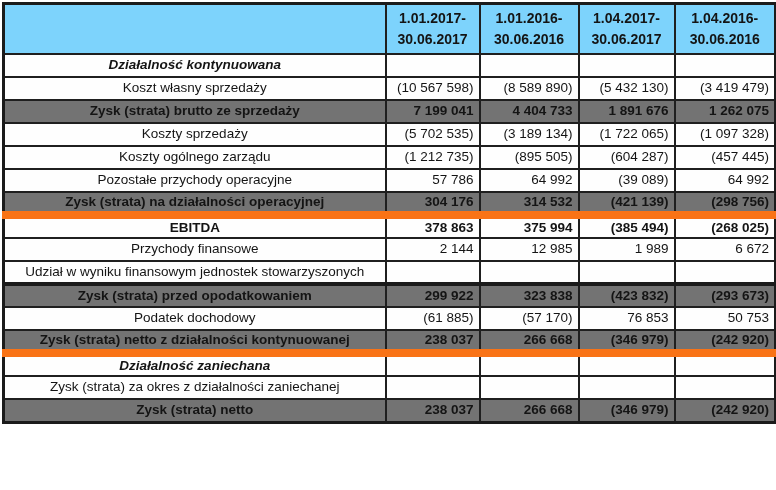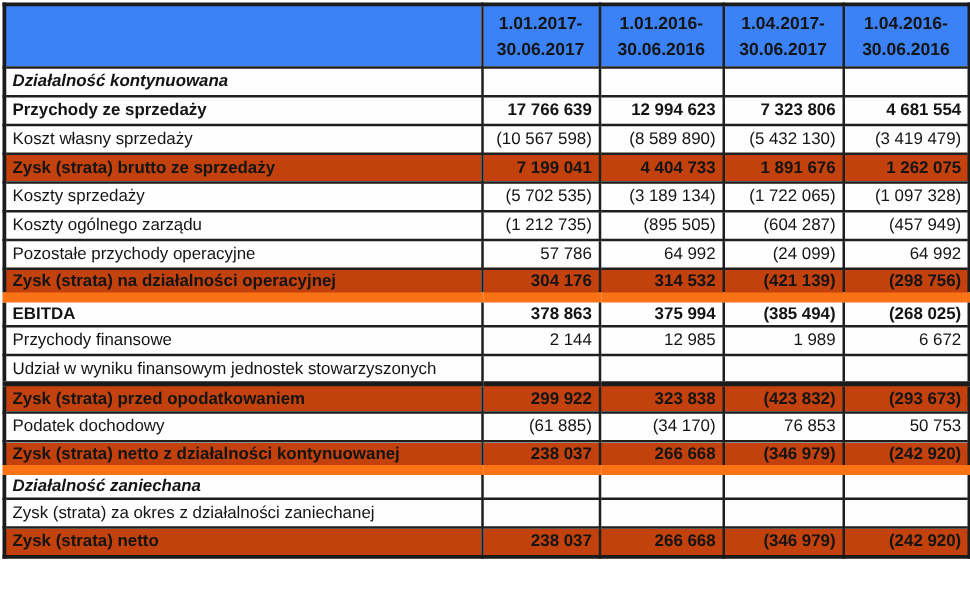--- a/index.html
+++ b/index.html
@@ -25,33 +25,33 @@
   th,td{
     border:2px solid #1f1f1f;
     padding:0 5px;
     font-size:13.5px;
     line-height:1.25;
     overflow:hidden;
     white-space:nowrap;
   }
   thead th{
     height:48px;
-    background:#3b82f6;
+    background:#7dd3fc;
     font-weight:bold;
     text-align:center;
     vertical-align:middle;
     font-size:14px;
   }
   thead th .hline{display:block;line-height:21px;}
   tbody tr{height:23px;}
-  td.lbl{text-align:left;}
+  td.lbl{text-align:center;}
   td.num{text-align:right;font-variant-numeric:tabular-nums;}
   tr.b td{font-weight:bold;}
   tr.section td.lbl{font-weight:bold;font-style:italic;}
-  tr.shaded td{background:#c2410c;}
+  tr.shaded td{background:#737373;}
   tr.tt td{border-top:4px solid #1b1b1b;}
   tr.tb td{border-bottom:8px solid #f97316;}
 </style>
 </head>
 <body>
 
 <table class="fin">
   <colgroup>
     <col class="c-label">
       <col class="c-v1">
@@ -81,27 +81,20 @@
     </tr>
   </thead>
   <tbody>
     <tr class="section">
       <td class="lbl">Działalność kontynuowana</td>
       <td class="num"></td>
       <td class="num"></td>
       <td class="num"></td>
       <td class="num"></td>
     </tr>
-    <tr class="b">
-      <td class="lbl">Przychody ze sprzedaży</td>
-      <td class="num">17 766 639</td>
-      <td class="num">12 994 623</td>
-      <td class="num">7 323 806</td>
-      <td class="num">4 681 554</td>
-    </tr>
     <tr>
       <td class="lbl">Koszt własny sprzedaży</td>
       <td class="num">(10 567 598)</td>
       <td class="num">(8 589 890)</td>
       <td class="num">(5 432 130)</td>
       <td class="num">(3 419 479)</td>
     </tr>
     <tr class="b shaded">
       <td class="lbl">Zysk (strata) brutto ze sprzedaży</td>
       <td class="num">7 199 041</td>
@@ -114,27 +107,27 @@
       <td class="num">(5 702 535)</td>
       <td class="num">(3 189 134)</td>
       <td class="num">(1 722 065)</td>
       <td class="num">(1 097 328)</td>
     </tr>
     <tr>
       <td class="lbl">Koszty ogólnego zarządu</td>
       <td class="num">(1 212 735)</td>
       <td class="num">(895 505)</td>
       <td class="num">(604 287)</td>
-      <td class="num">(457 949)</td>
+      <td class="num">(457 445)</td>
     </tr>
     <tr>
       <td class="lbl">Pozostałe przychody operacyjne</td>
       <td class="num">57 786</td>
       <td class="num">64 992</td>
-      <td class="num">(24 099)</td>
+      <td class="num">(39 089)</td>
       <td class="num">64 992</td>
     </tr>
     <tr class="b shaded tb">
       <td class="lbl">Zysk (strata) na działalności operacyjnej</td>
       <td class="num">304 176</td>
       <td class="num">314 532</td>
       <td class="num">(421 139)</td>
       <td class="num">(298 756)</td>
     </tr>
     <tr class="b">
@@ -161,21 +154,21 @@
     <tr class="b shaded tt">
       <td class="lbl">Zysk (strata) przed opodatkowaniem</td>
       <td class="num">299 922</td>
       <td class="num">323 838</td>
       <td class="num">(423 832)</td>
       <td class="num">(293 673)</td>
     </tr>
     <tr>
       <td class="lbl">Podatek dochodowy</td>
       <td class="num">(61 885)</td>
-      <td class="num">(34 170)</td>
+      <td class="num">(57 170)</td>
       <td class="num">76 853</td>
       <td class="num">50 753</td>
     </tr>
     <tr class="b shaded tb">
       <td class="lbl">Zysk (strata) netto z działalności kontynuowanej</td>
       <td class="num">238 037</td>
       <td class="num">266 668</td>
       <td class="num">(346 979)</td>
       <td class="num">(242 920)</td>
     </tr>

